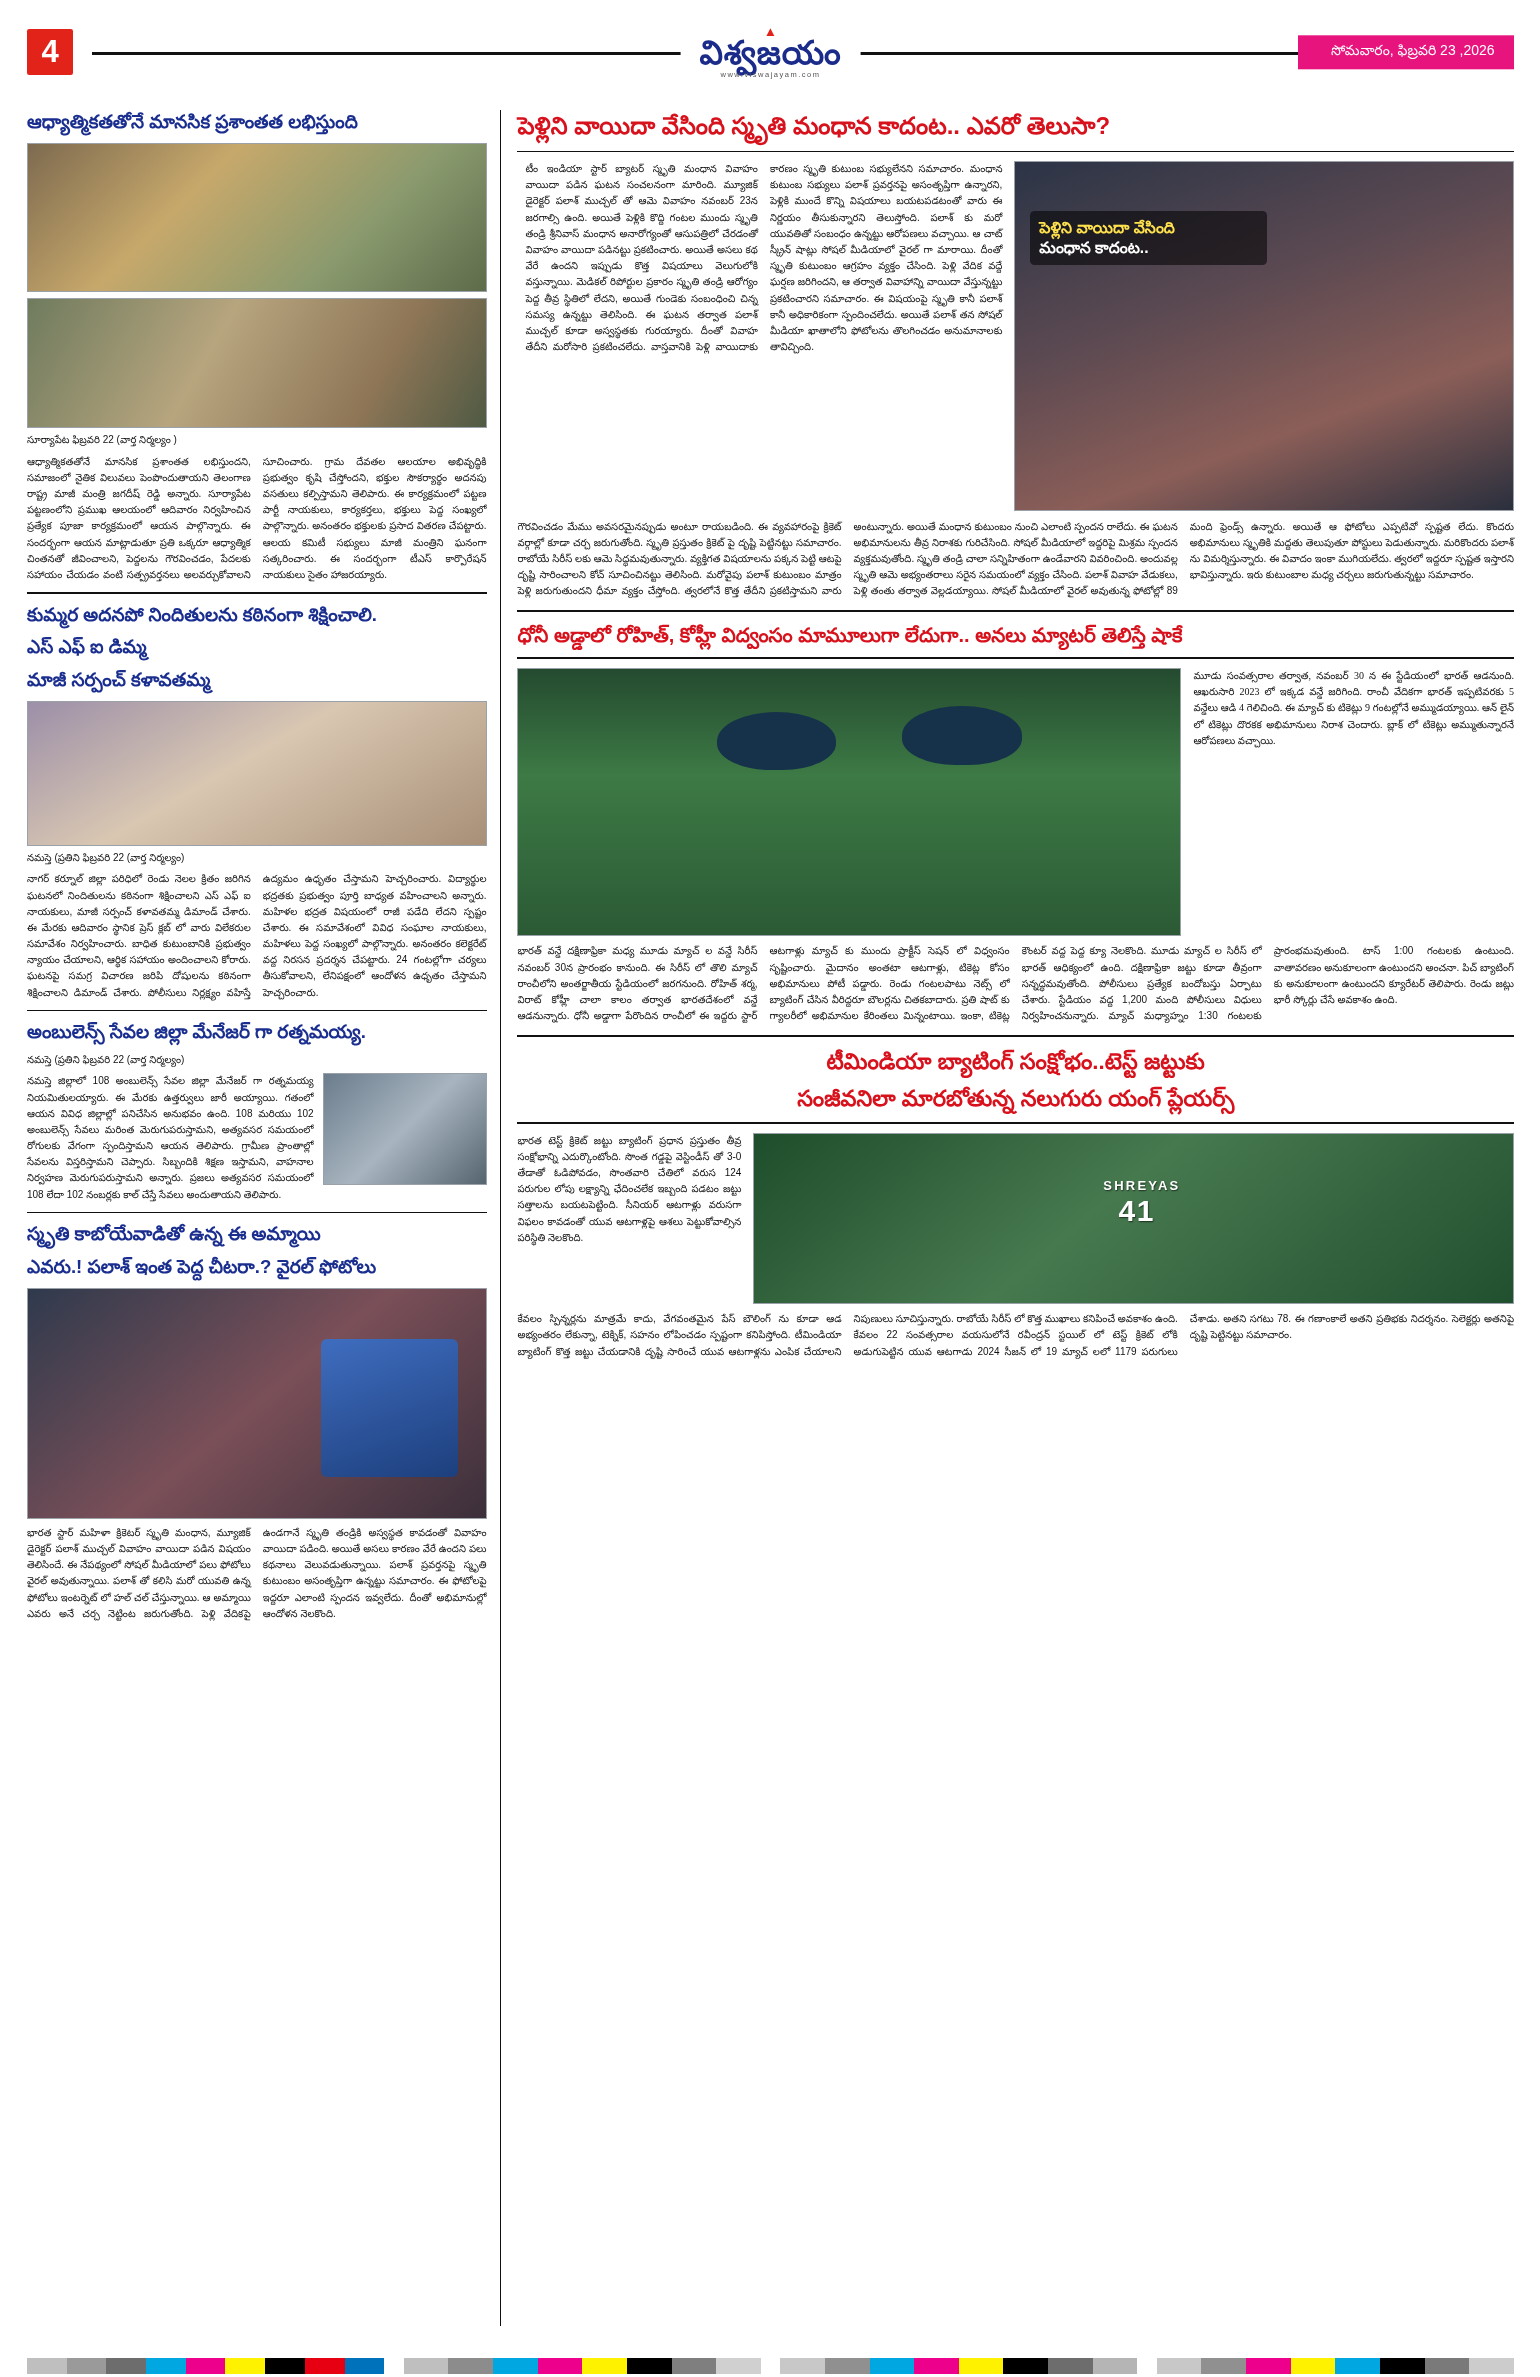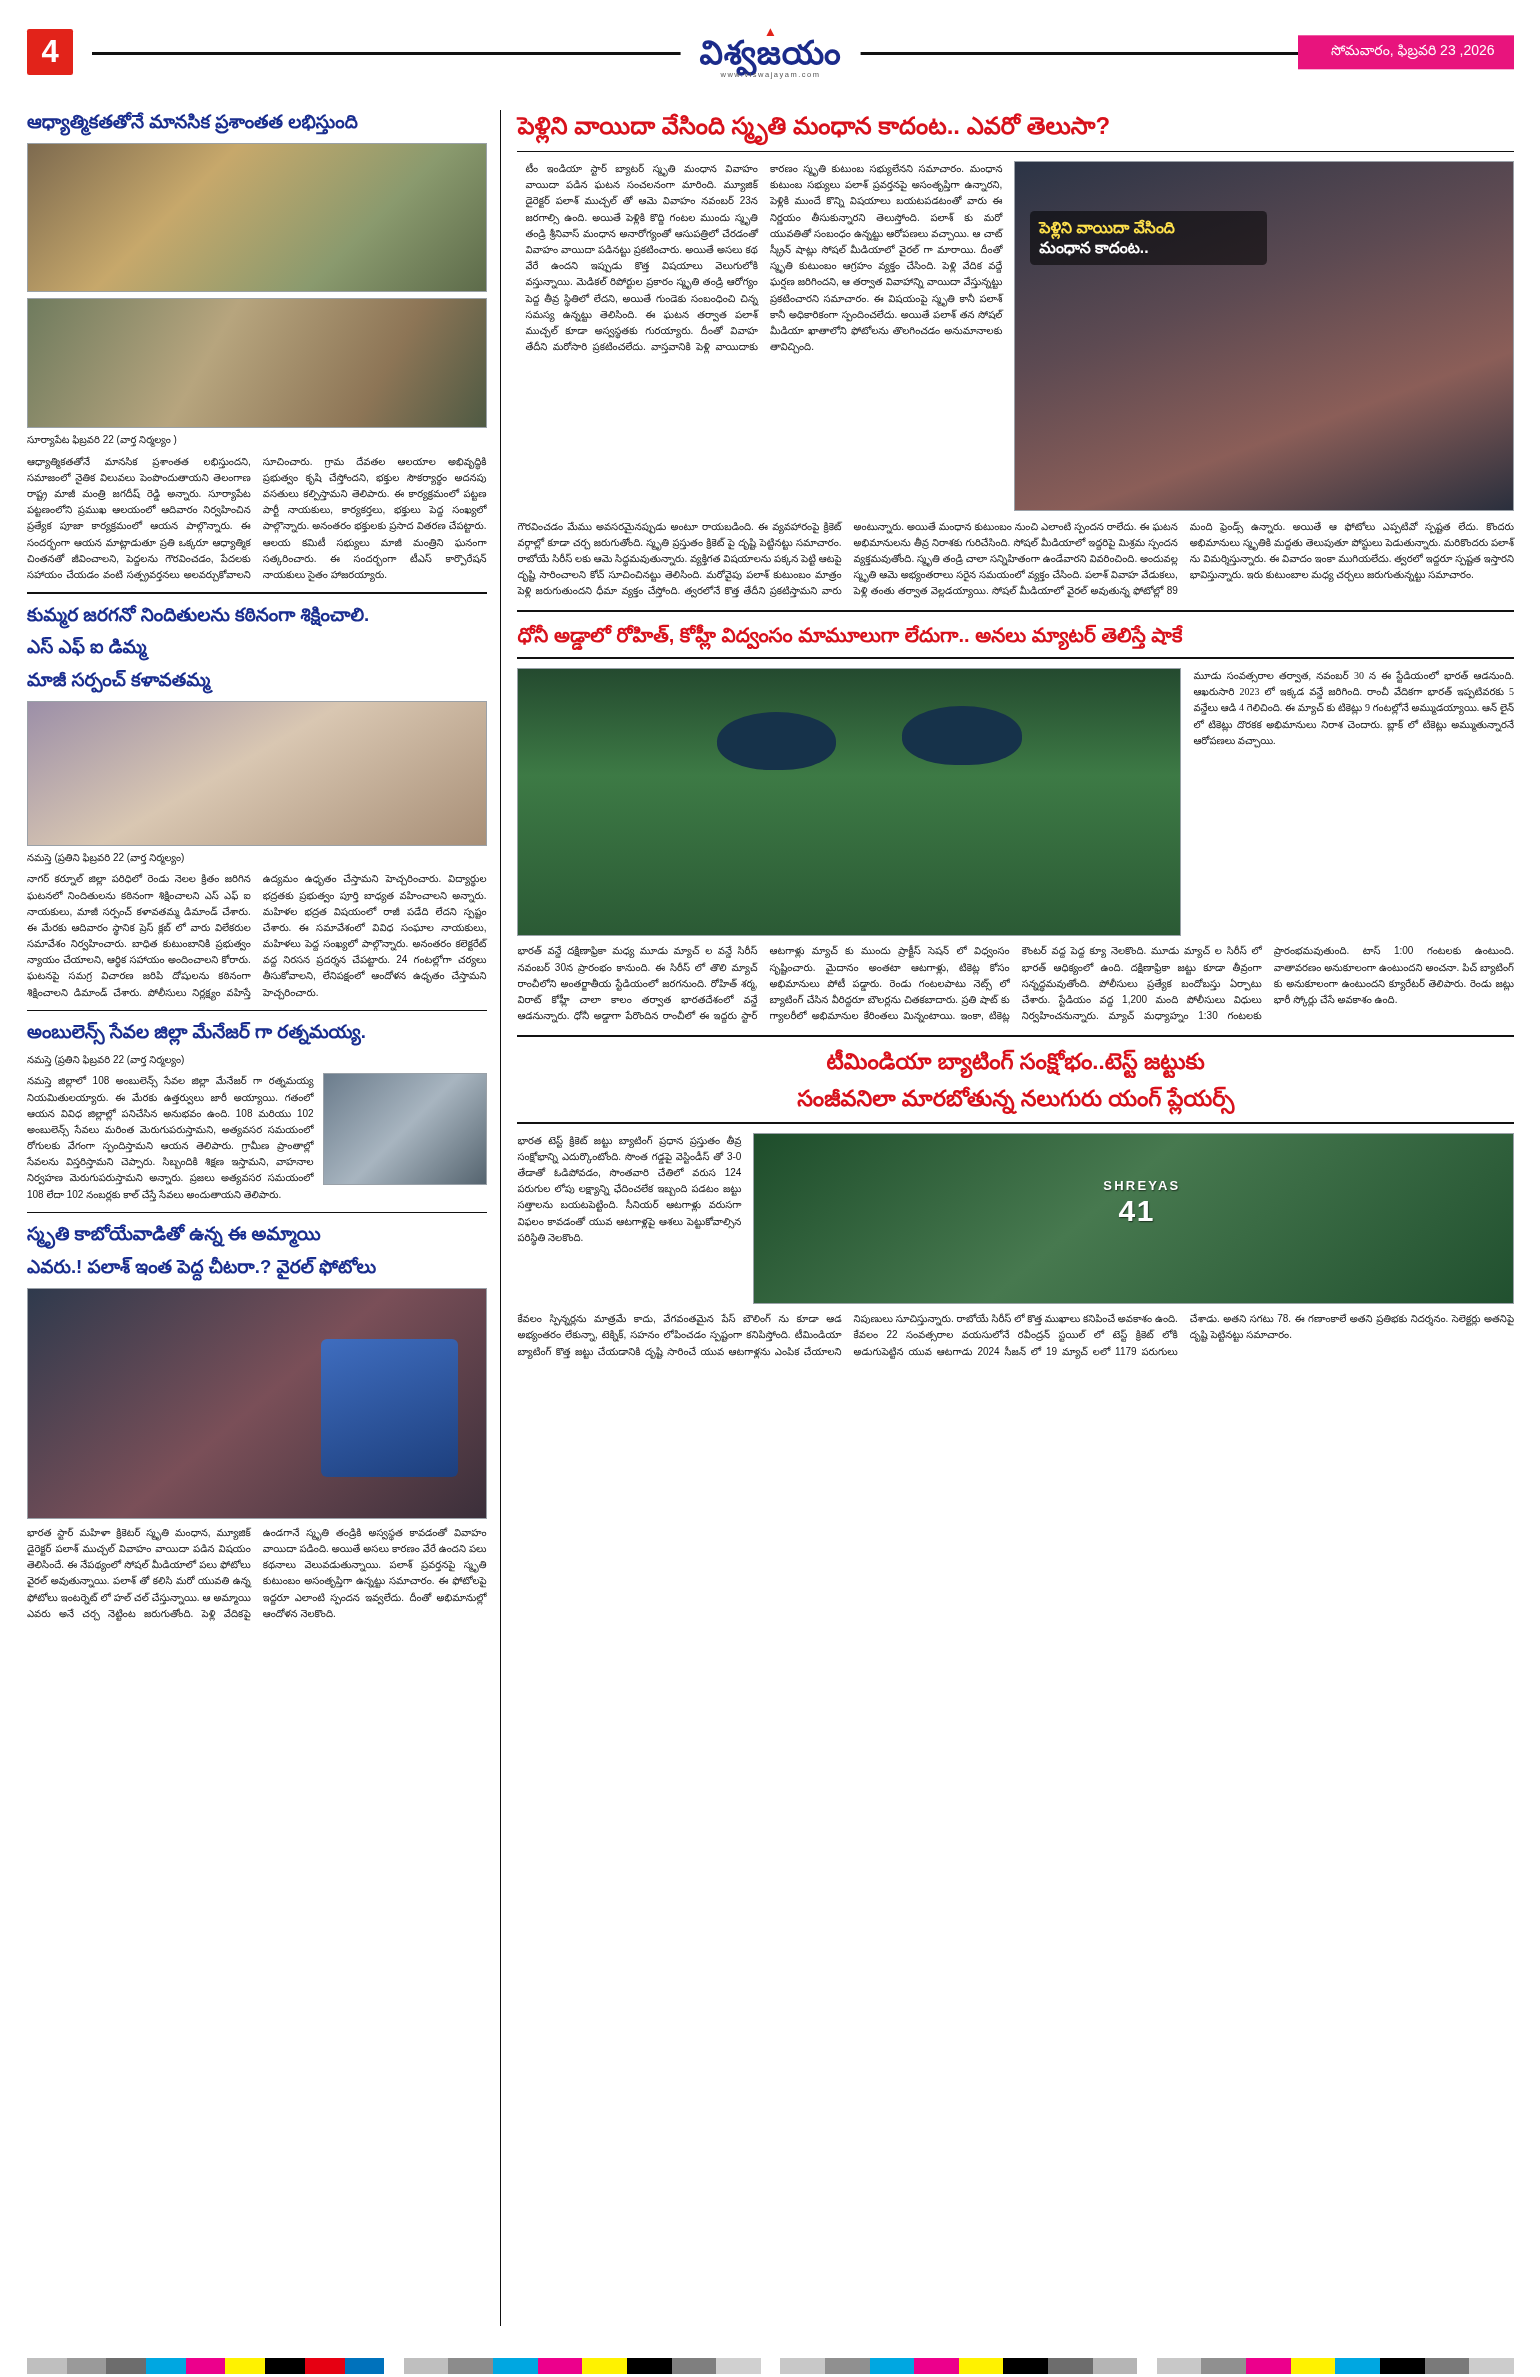--- a/index.html
+++ b/index.html
@@ -216,21 +216,21 @@
 
       <div class="photo ph-grad1" style="height:149px;"></div>
       <div style="height:6px;"></div>
       <div class="photo ph-grad2" style="height:130px;"></div>
 
       <div class="caption">సూర్యాపేట ఫిబ్రవరి 22 (వార్త నిర్మల్యం )</div>
       <div class="body-te cols2">ఆధ్యాత్మికతతోనే మానసిక ప్రశాంతత లభిస్తుందని, సమాజంలో నైతిక విలువలు పెంపొందుతాయని తెలంగాణ రాష్ట్ర మాజీ మంత్రి జగదీష్ రెడ్డి అన్నారు. సూర్యాపేట పట్టణంలోని ప్రముఖ ఆలయంలో ఆదివారం నిర్వహించిన ప్రత్యేక పూజా కార్యక్రమంలో ఆయన పాల్గొన్నారు. ఈ సందర్భంగా ఆయన మాట్లాడుతూ ప్రతి ఒక్కరూ ఆధ్యాత్మిక చింతనతో జీవించాలని, పెద్దలను గౌరవించడం, పేదలకు సహాయం చేయడం వంటి సత్ప్రవర్తనలు అలవర్చుకోవాలని సూచించారు. గ్రామ దేవతల ఆలయాల అభివృద్ధికి ప్రభుత్వం కృషి చేస్తోందని, భక్తుల సౌకర్యార్థం అదనపు వసతులు కల్పిస్తామని తెలిపారు. ఈ కార్యక్రమంలో పట్టణ పార్టీ నాయకులు, కార్యకర్తలు, భక్తులు పెద్ద సంఖ్యలో పాల్గొన్నారు. అనంతరం భక్తులకు ప్రసాద వితరణ చేపట్టారు. ఆలయ కమిటీ సభ్యులు మాజీ మంత్రిని ఘనంగా సత్కరించారు. ఈ సందర్భంగా టీఎస్ కార్పొరేషన్ నాయకులు సైతం హాజరయ్యారు.</div>
 
       <div class="rule-thin"></div>
 
-      <h2 class="hl-blue hl-left">కుమ్మర జరగనో నిందితులను కఠినంగా శిక్షించాలి.</h2>
+      <h2 class="hl-blue hl-left">కుమ్మర అదనపో నిందితులను కఠినంగా శిక్షించాలి.</h2>
       <h2 class="hl-blue hl-left">ఎస్ ఎఫ్ ఐ డిమ్మ</h2>
       <h2 class="hl-blue hl-left">మాజీ సర్పంచ్ కళావతమ్మ</h2>
 
       <div class="photo ph-grad3" style="height:145px;"></div>
       <div class="caption">నమస్తె (ప్రతిని ఫిబ్రవరి 22 (వార్త నిర్మల్యం)</div>
       <div class="body-te cols2">నాగర్ కర్నూల్ జిల్లా పరిధిలో రెండు నెలల క్రితం జరిగిన ఘటనలో నిందితులను కఠినంగా శిక్షించాలని ఎస్ ఎఫ్ ఐ నాయకులు, మాజీ సర్పంచ్ కళావతమ్మ డిమాండ్ చేశారు. ఈ మేరకు ఆదివారం స్థానిక ప్రెస్ క్లబ్ లో వారు విలేకరుల సమావేశం నిర్వహించారు. బాధిత కుటుంబానికి ప్రభుత్వం న్యాయం చేయాలని, ఆర్థిక సహాయం అందించాలని కోరారు. ఘటనపై సమగ్ర విచారణ జరిపి దోషులను కఠినంగా శిక్షించాలని డిమాండ్ చేశారు. పోలీసులు నిర్లక్ష్యం వహిస్తే ఉద్యమం ఉధృతం చేస్తామని హెచ్చరించారు. విద్యార్థుల భద్రతకు ప్రభుత్వం పూర్తి బాధ్యత వహించాలని అన్నారు. మహిళల భద్రత విషయంలో రాజీ పడేది లేదని స్పష్టం చేశారు. ఈ సమావేశంలో వివిధ సంఘాల నాయకులు, మహిళలు పెద్ద సంఖ్యలో పాల్గొన్నారు. అనంతరం కలెక్టరేట్ వద్ద నిరసన ప్రదర్శన చేపట్టారు. 24 గంటల్లోగా చర్యలు తీసుకోవాలని, లేనిపక్షంలో ఆందోళన ఉధృతం చేస్తామని హెచ్చరించారు.</div>
 
       <div class="rule-thin"></div>
 
       <h2 class="hl-blue hl-left">అంబులెన్స్ సేవల జిల్లా మేనేజర్ గా రత్నమయ్య.</h2>

